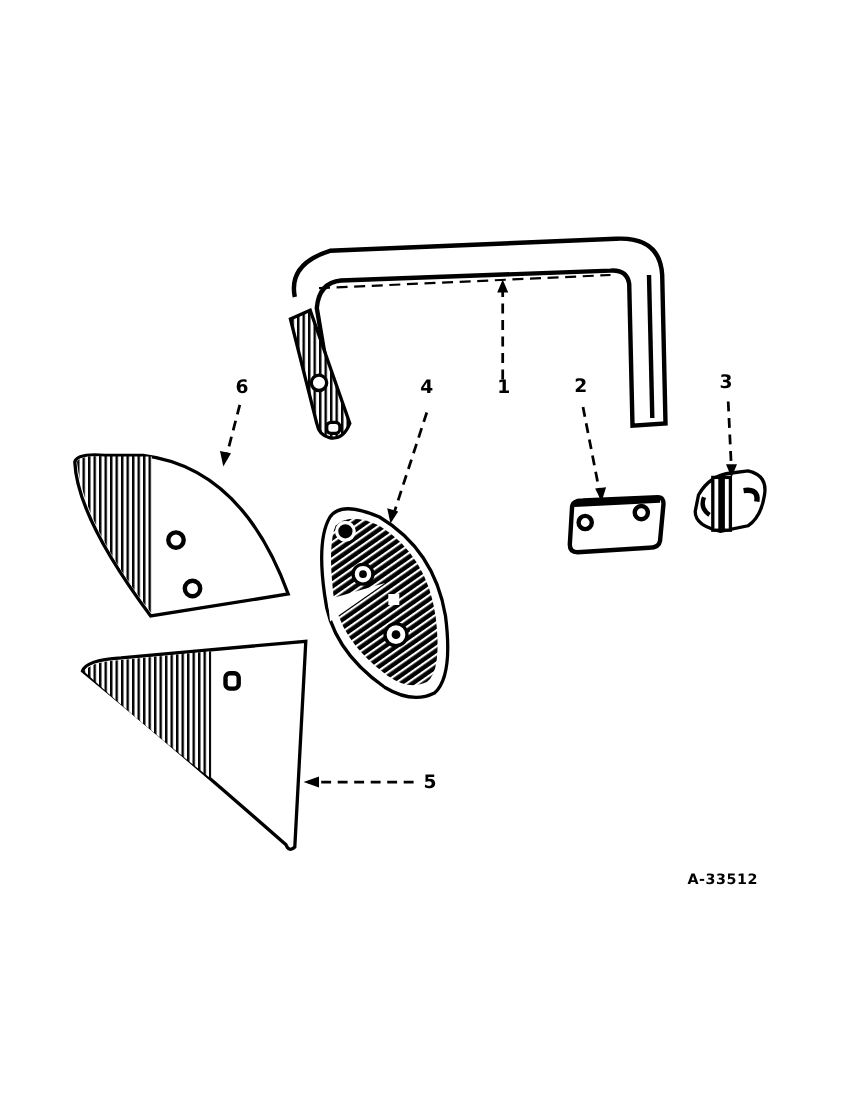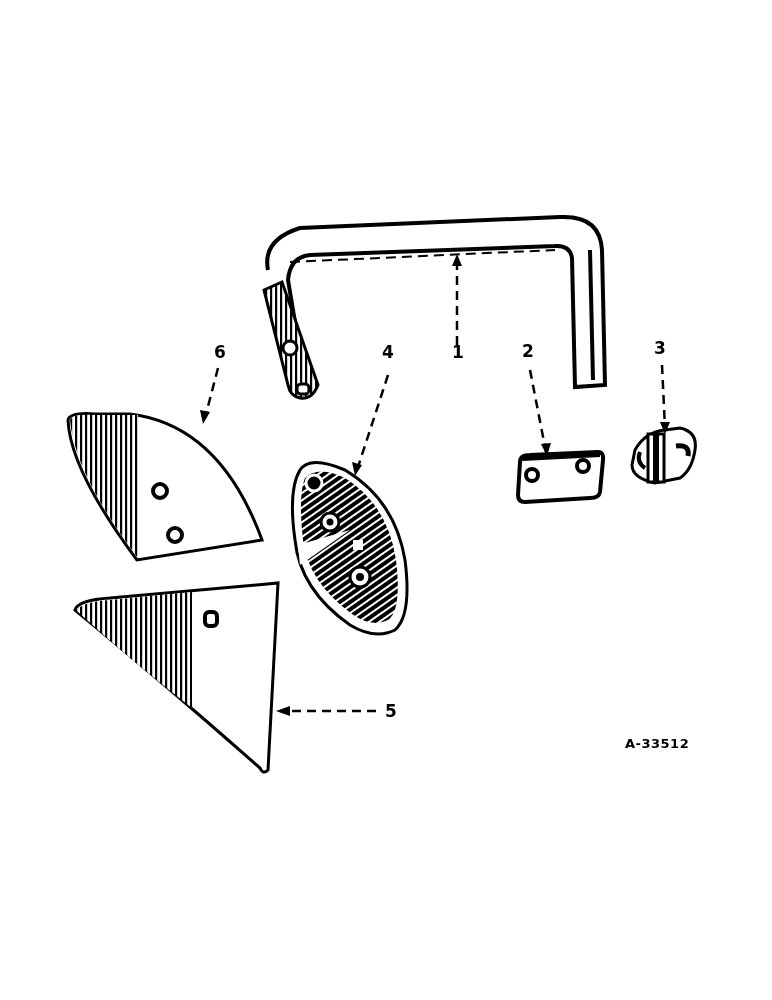--- a/index.html
+++ b/index.html
@@ -91,13 +91,13 @@
   </g>
 </svg>
 
 <div class="label" style="left:214px; top:344px;">6</div>
 <div class="label" style="left:382px; top:344px;">4</div>
 <div class="label" style="left:452px; top:344px;">1</div>
 <div class="label" style="left:522px; top:343px;">2</div>
 <div class="label" style="left:654px; top:340px;">3</div>
 <div class="label" style="left:385px; top:703px;">5</div>
 
-<div class="code" style="left:625px; top:736px;">A-33512</div>
+<div class="code" style="left:625px; top:793px;">A-33512</div>
 
 </body></html>

